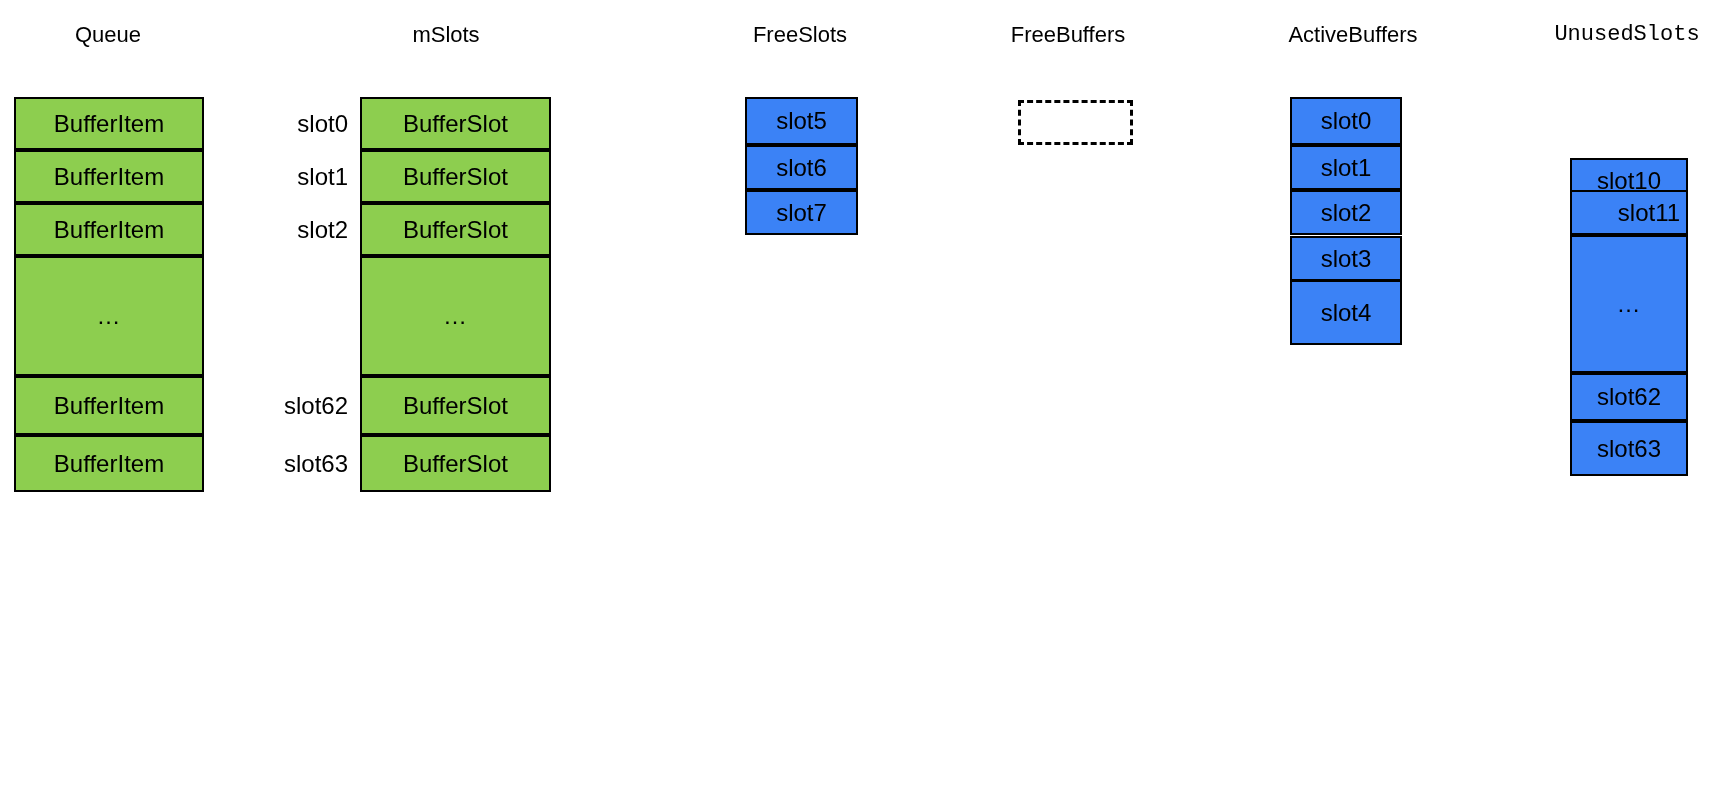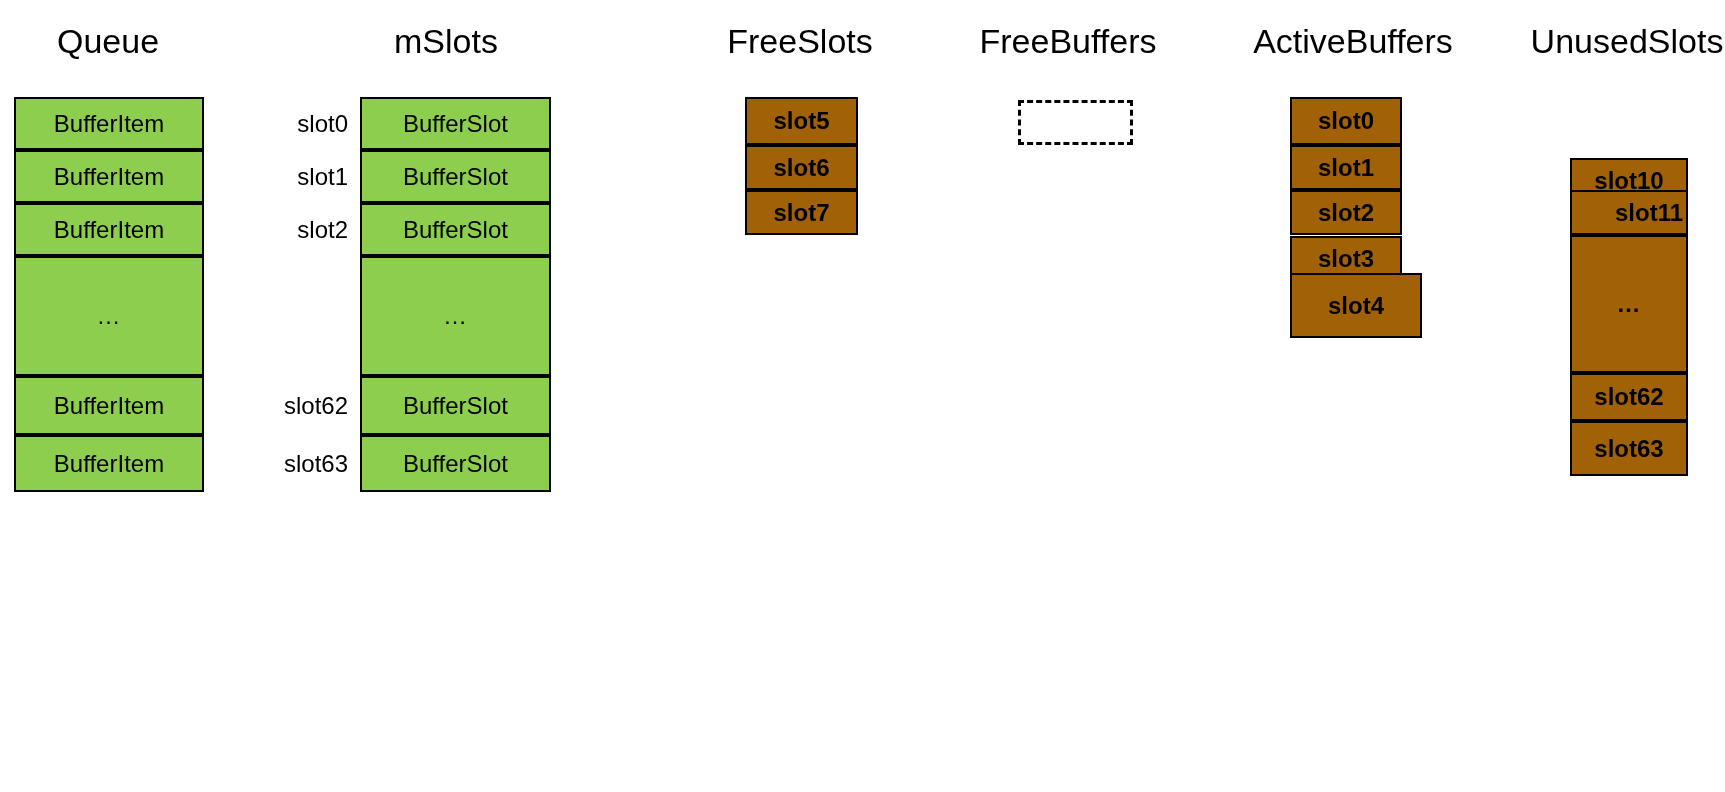--- a/index.html
+++ b/index.html
@@ -13,21 +13,21 @@
   }
   #canvas {
     position: relative;
     width: 1725px;
     height: 792px;
     background: #ffffff;
     overflow: hidden;
   }
   .col-title {
     position: absolute;
-    font-size: 34px;
+    font-size: 22px;
     line-height: 1;
     text-align: center;
     white-space: nowrap;
     color: #000000;
     transform: translateX(-50%);
   }
   .stack {
     position: absolute;
   }
   .cell {
@@ -36,21 +36,21 @@
     border: 2.5px solid #000000;
     display: flex;
     align-items: center;
     justify-content: center;
     font-size: 24px;
     line-height: 1;
     color: #000000;
     white-space: nowrap;
   }
   .cell.green { background: #8DCE4F; }
-  .cell.orange { background: #a16207; font-weight: bold; }
+  .cell.orange { background: #3b82f6; }
   .cell.dashed {
     background: #ffffff;
     border: 3.5px dashed #000000;
   }
   .cell.ellipsis {
     font-size: 24px;
     letter-spacing: 1px;
   }
   .row-label {
     position: absolute;
@@ -100,23 +100,23 @@
     <div class="col-title" style="left: 1068px; top: 24px;">FreeBuffers</div>
     <div class="stack" style="left: 0px; top: 0px; width: 1725px; height: 792px;">
       <div class="cell dashed" style="left: 1018px; width: 115px; top: 100px; height: 45px;"></div>
     </div>
     <div class="col-title" style="left: 1353px; top: 24px;">ActiveBuffers</div>
     <div class="stack" style="left: 0px; top: 0px; width: 1725px; height: 792px;">
       <div class="cell orange" style="left: 1290px; width: 112px; top: 97px; height: 48px;">slot0</div>
       <div class="cell orange" style="left: 1290px; width: 112px; top: 145px; height: 45px;">slot1</div>
       <div class="cell orange" style="left: 1290px; width: 112px; top: 190px; height: 45px;">slot2</div>
       <div class="cell orange" style="left: 1290px; width: 112px; top: 236px; height: 45px;">slot3</div>
-      <div class="cell orange" style="left: 1290px; width: 132px; top: 273px; height: 65px;">slot4</div>
+      <div class="cell orange" style="left: 1290px; width: 112px; top: 280px; height: 65px;">slot4</div>
     </div>
-    <div class="col-title" style="left: 1627px; top: 24px;">UnusedSlots</div>
+    <div class="col-title" style="left: 1627px; top: 24px; font-family: Liberation Mono, monospace;">UnusedSlots</div>
     <div class="stack" style="left: 0px; top: 0px; width: 1725px; height: 792px;">
       <div class="cell orange" style="left: 1570px; width: 118px; top: 158px; height: 45px;">slot10</div>
       <div class="cell orange" style="left: 1570px; width: 118px; top: 190px; height: 45px; padding-left: 40px;">slot11</div>
       <div class="cell orange ellipsis" style="left: 1570px; width: 118px; top: 235px; height: 138px;">…</div>
       <div class="cell orange" style="left: 1570px; width: 118px; top: 373px; height: 48px;">slot62</div>
       <div class="cell orange" style="left: 1570px; width: 118px; top: 421px; height: 55px;">slot63</div>
     </div>
   </div>
 
 </body></html>

